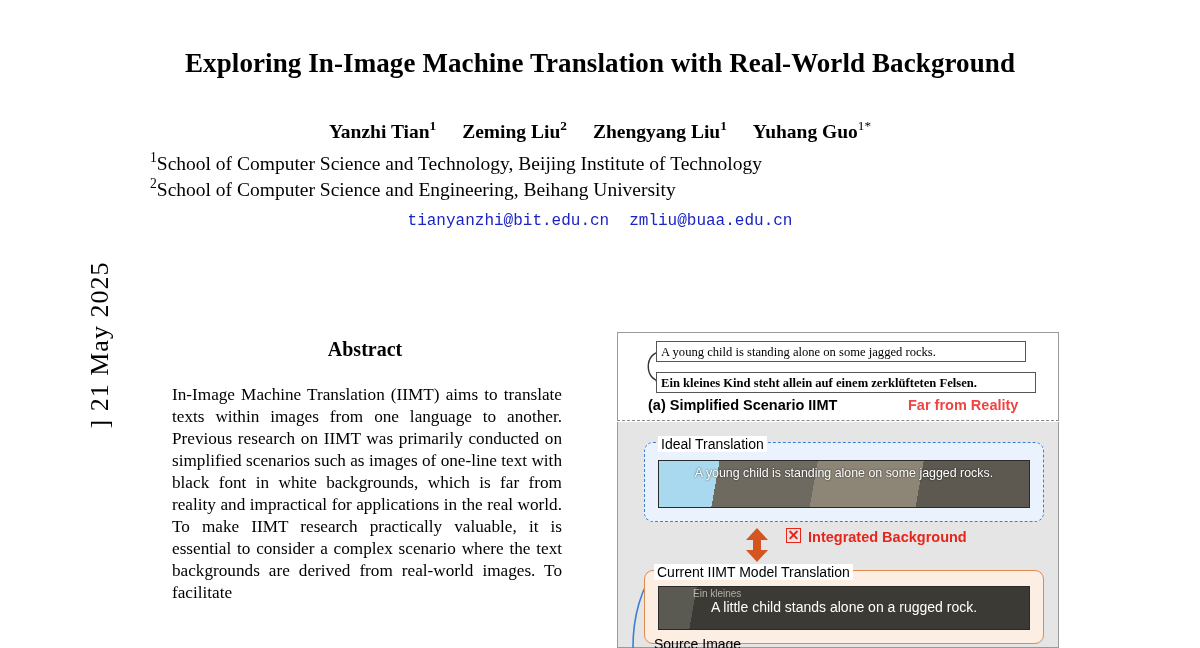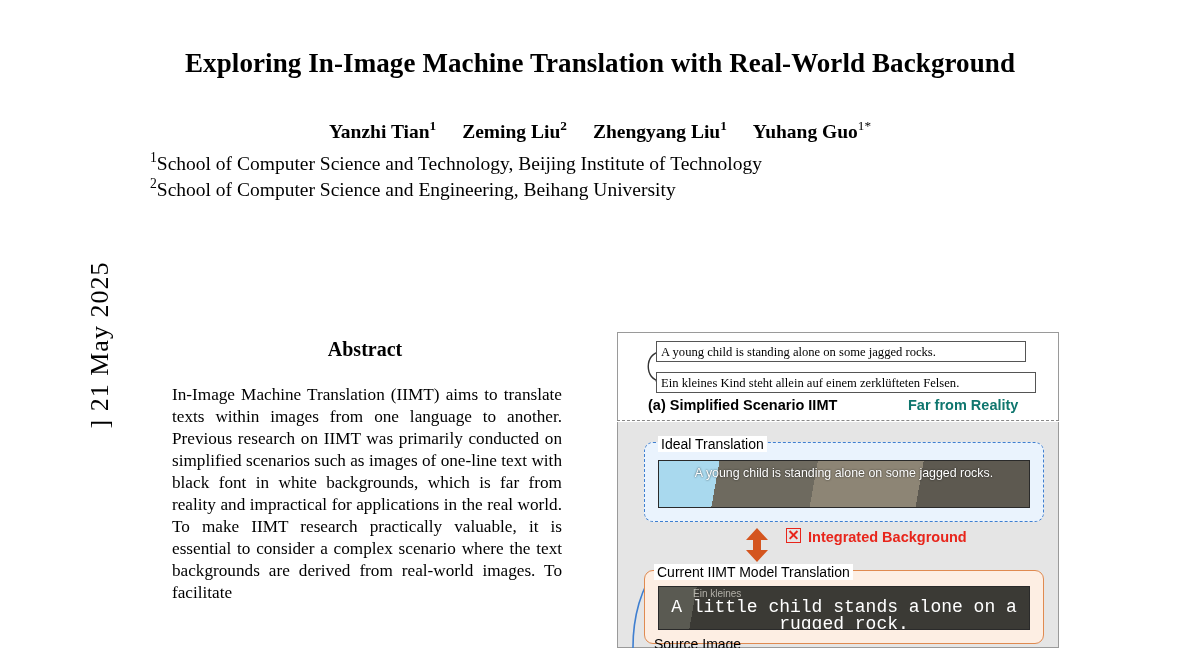--- a/index.html
+++ b/index.html
@@ -134,21 +134,21 @@
     background: #fff;
     font-family: "Liberation Serif", serif;
     font-size: 12.6px;
     line-height: 18px;
     padding: 1px 4px;
     box-sizing: border-box;
     white-space: nowrap;
     overflow: hidden;
   }
   .txtbox-src { left: 38px; top: 8px; width: 370px; height: 21px; }
-  .txtbox-tgt { left: 38px; top: 39px; width: 380px; height: 21px; }
+  .txtbox-tgt { left: 38px; top: 39px; width: 380px; height: 21px; font-weight: bold; }
 
   .arrow-a {
     position: absolute;
     left: 22px; top: 12px;
     width: 24px; height: 42px;
   }
 
   .cap-a {
     position: absolute;
     left: 30px;
@@ -156,21 +156,21 @@
     font-size: 14.5px;
     font-weight: bold;
     font-family: "Liberation Sans", sans-serif;
   }
   .cap-a-red {
     position: absolute;
     left: 290px;
     top: 64px;
     font-size: 14.5px;
     font-weight: bold;
-    color: #0f766e;
+    color: #ef4444;
     font-family: "Liberation Sans", sans-serif;
   }
 
   .dashed-sep {
     position: absolute;
     left: 0; top: 88px;
     width: 442px;
     border-top: 1.6px dashed #888;
   }
 
@@ -274,22 +274,22 @@
     font-family: "Liberation Sans", sans-serif;
     background: #fff;
     padding: 0 3px;
   }
   .strip-current {
     left: 40px; top: 164px; width: 372px; height: 44px;
     background: linear-gradient(100deg,#5a5a52 0 10%, #3b3a35 10% 100%);
   }
   .strip-current .strip-text {
     top: 12px;
-    font-family: Liberation Mono, monospace;
-    font-size: 18px;
+    font-family: Liberation Sans, sans-serif;
+    font-size: 14px;
     text-shadow: none;
   }
   .strip-current .ghost {
     position: absolute;
     left: 34px; top: 1px;
     color: #d8d5cc;
     font-size: 10px;
     font-family: "Liberation Sans", sans-serif;
     opacity: .75;
   }
@@ -320,20 +320,23 @@
     <span class="author"><span>Yanzhi Tian</span><sup>1</sup></span><span class="author"><span>Zeming Liu</span><sup>2</sup></span><span class="author"><span>Zhengyang Liu</span><sup>1</sup></span><span class="author"><span>Yuhang Guo</span><sup class="star">1*</sup></span>
   </div>
 
   <div class="affil affil1">
     <sup>1</sup><span>School of Computer Science and Technology, Beijing Institute of Technology</span>
   </div>
   <div class="affil affil2">
     <sup>2</sup><span>School of Computer Science and Engineering, Beihang University</span>
   </div>
 
+  <div class="emails emails-row1">
+    <span class="mail">tianyanzhi@bit.edu.cn</span><span class="mail">zmliu@buaa.edu.cn</span>
+  </div>
 
   <div class="abstract-head">Abstract</div>
   <div class="abstract-body">In-Image Machine Translation (IIMT) aims to translate texts within images from one language to another. Previous research on IIMT was primarily conducted on simplified scenarios such as images of one-line text with black font in white backgrounds, which is far from reality and impractical for applications in the real world. To make IIMT research practically valuable, it is essential to consider a complex scenario where the text backgrounds are derived from real-world images. To facilitate</div>
 
   <div class="figure">
 
     <div class="fig-panel-a">
       <svg class="arrow-a" viewBox="0 0 24 42">
         <path d="M21 7 C4 7, 4 36, 21 36" fill="none" stroke="#333" stroke-width="1.4"></path>
         <polygon points="21,33 21,39 15,36" fill="#333"></polygon>

